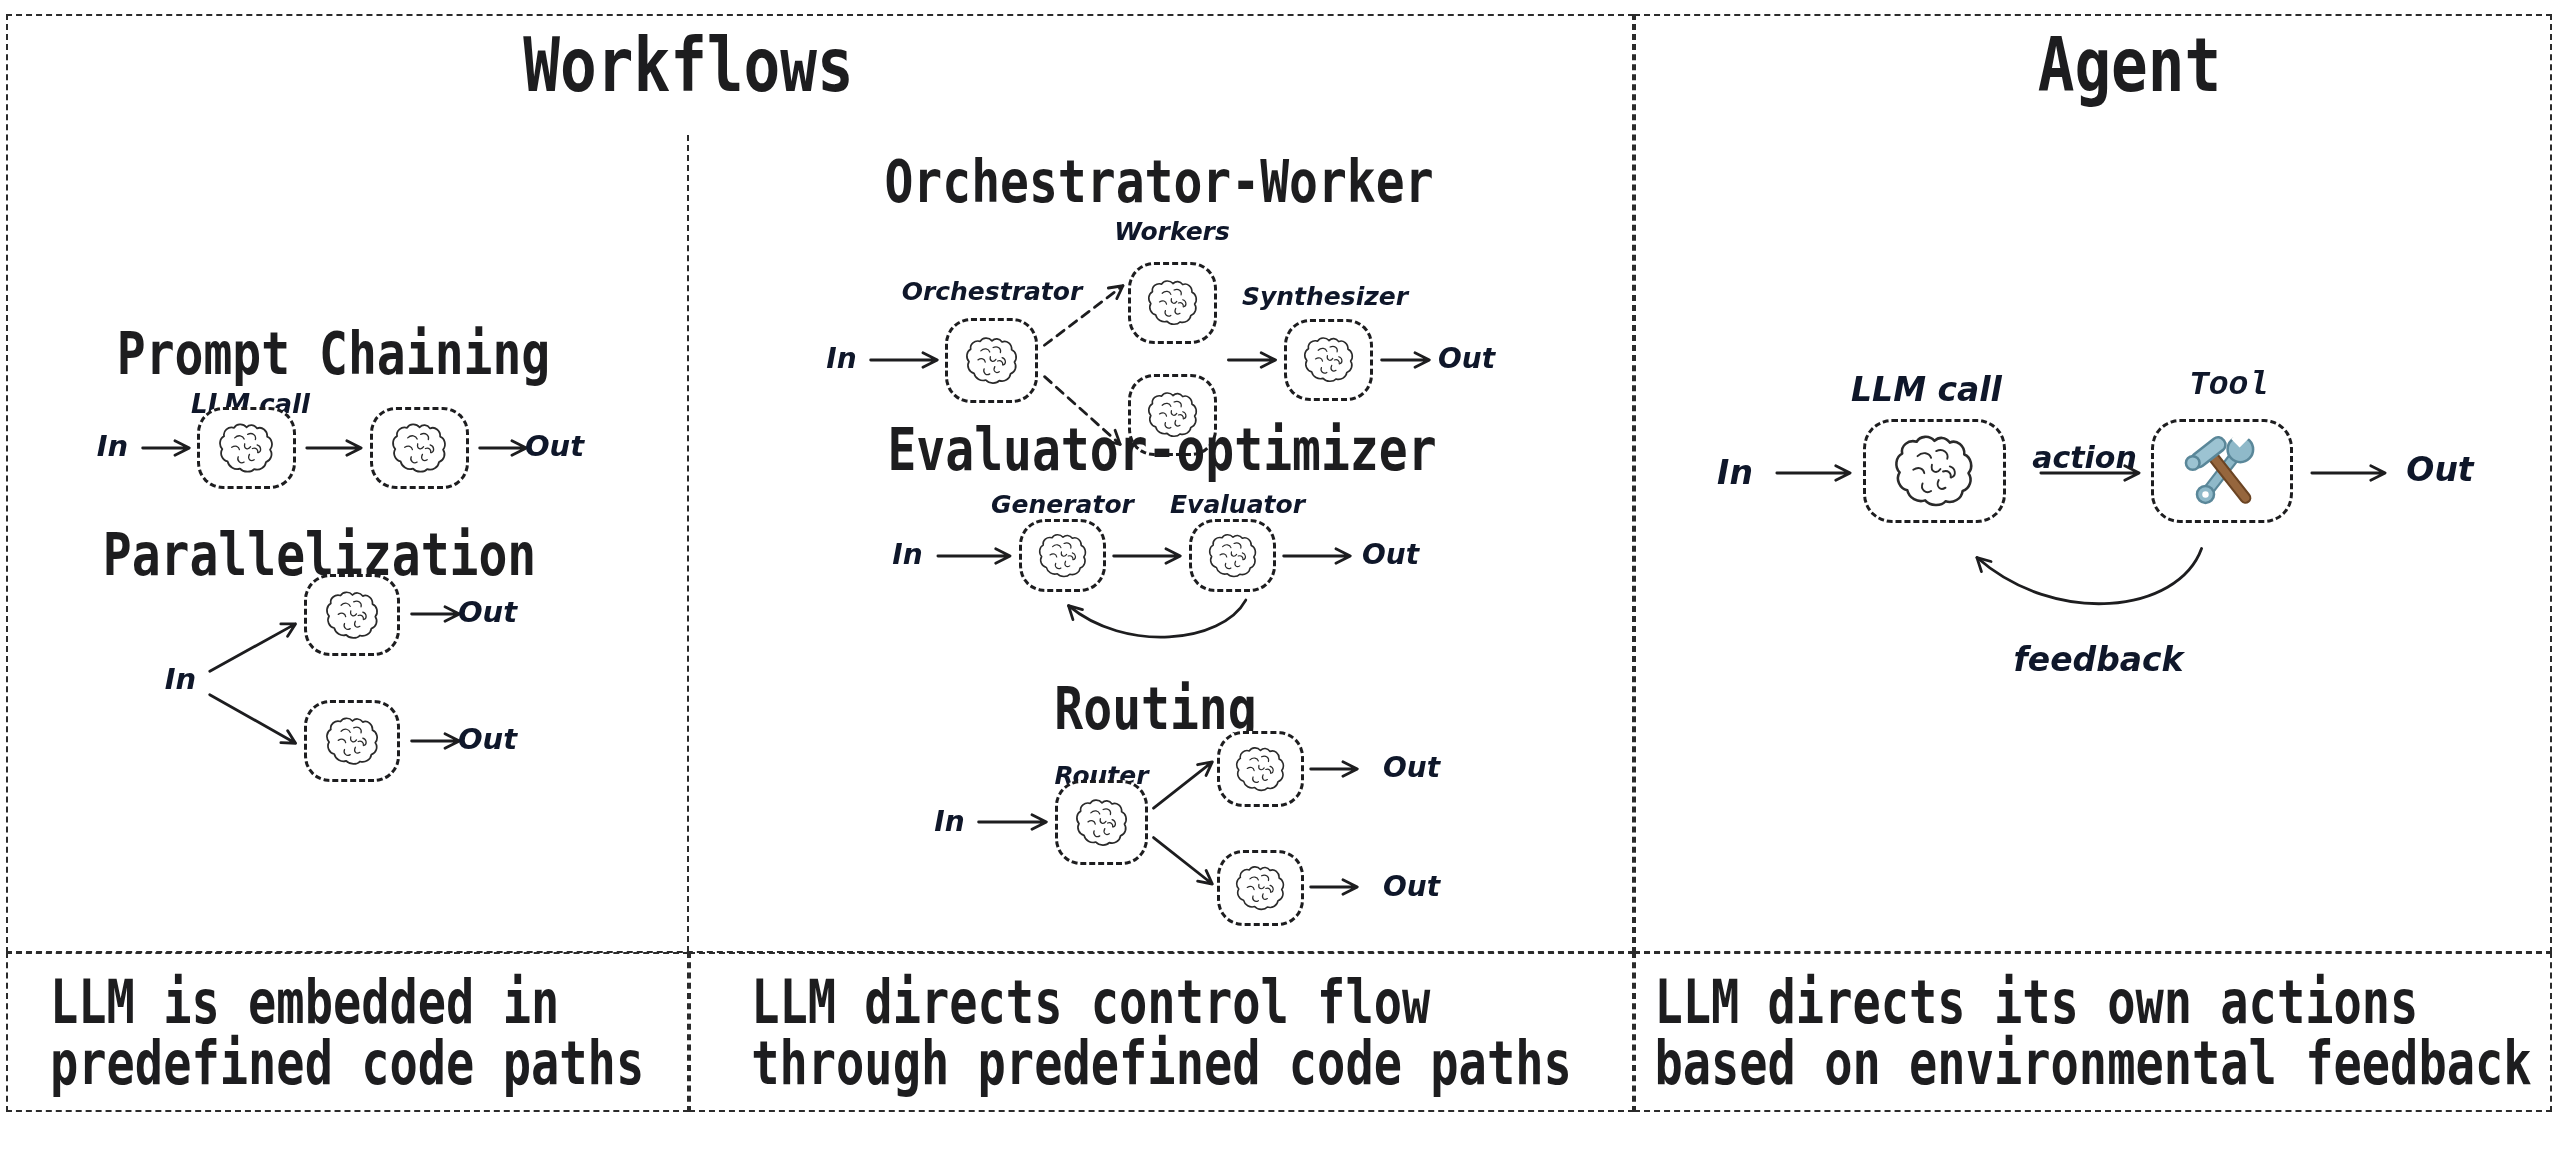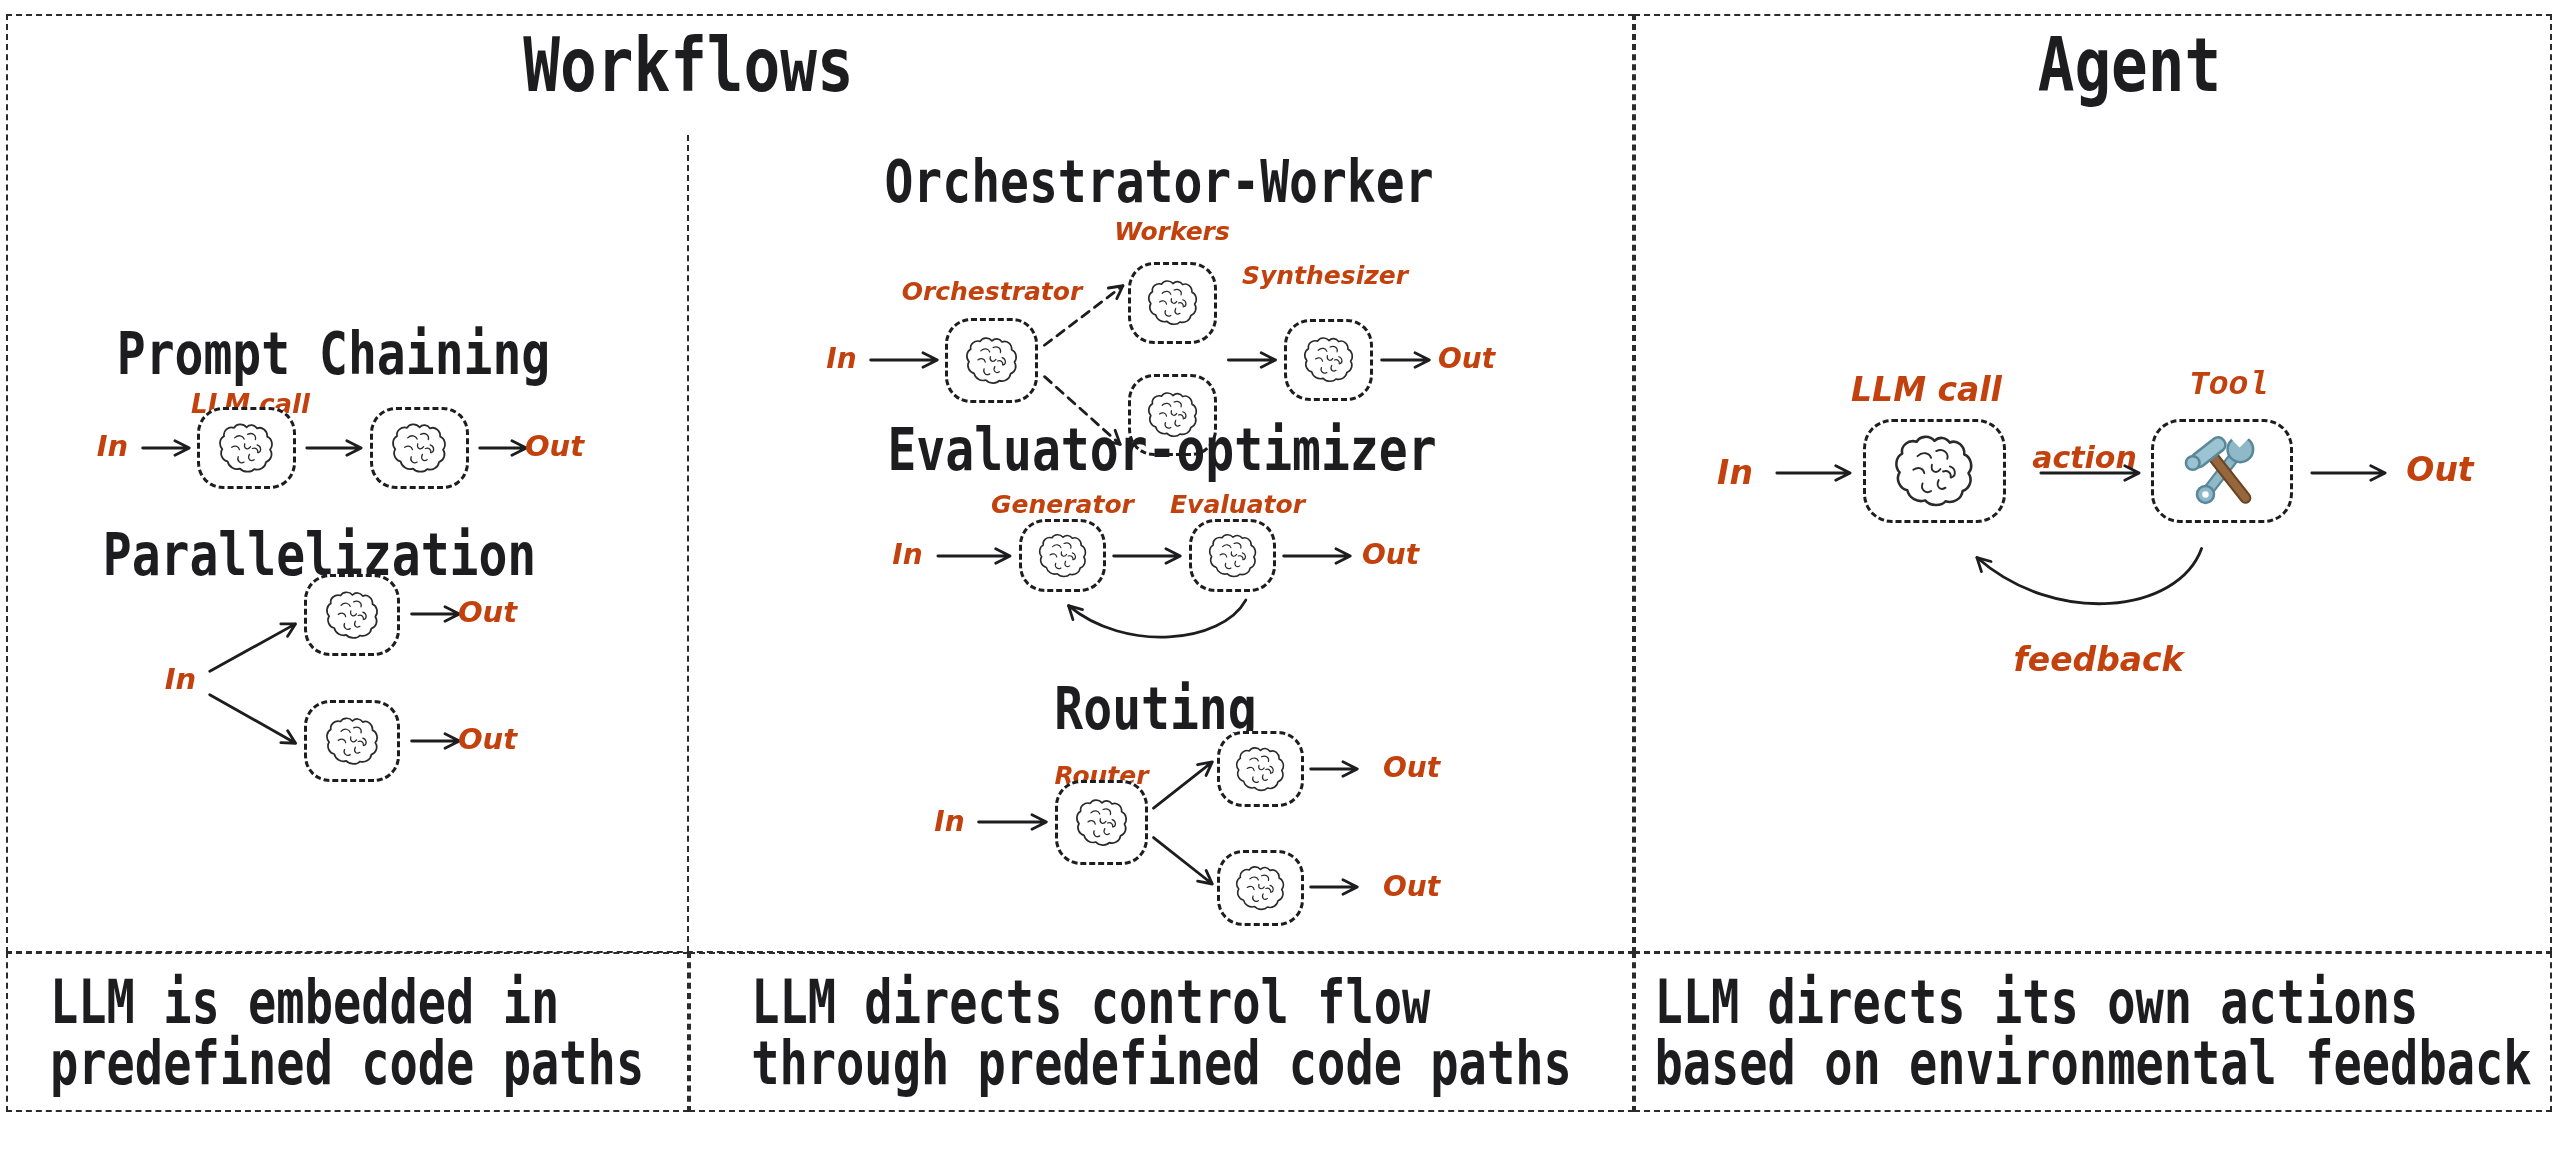--- a/index.html
+++ b/index.html
@@ -8,21 +8,21 @@
     font-family:"DejaVu Sans Mono","Liberation Mono",monospace; color:#1d1d1f; overflow:hidden;
   }
   .panel{ position:absolute; border:2.3px dashed #2b2b2b; box-sizing:border-box; background:transparent;}
   .vdivider{ position:absolute; border-left:2.3px dashed #2b2b2b; width:0; }
   .mono-title{ position:absolute; text-align:center; font-weight:700; line-height:1.05em;
                transform:scaleY(1.22); transform-origin:center; white-space:nowrap;}
   .big-title{ font-size:61px; }
   .sec-title{ font-size:48px; }
   .hand{ position:absolute; font-family:"DejaVu Sans","Liberation Sans",sans-serif;
          font-style:italic; font-weight:600; text-align:center; line-height:1.1em;
-         white-space:nowrap; color:#c2410c;}
+         white-space:nowrap; color:#0f172a;}
   .hand-sm{ font-size:25px; }
   .hand-md{ font-size:29px; }
   .hand-lg{ font-size:33px; }
   .llm-box{ position:absolute; border:3.4px dashed #1d1d1f; border-radius:26px; box-sizing:border-box;
             display:flex; align-items:center; justify-content:center; background:#fff;}
   .arrow{ position:absolute; overflow:visible; }
   .arrow path{ stroke:#1d1d1f; stroke-width:5; fill:none; stroke-linecap:round; stroke-linejoin:round;}
   .caption-cell{ position:absolute; border:2.3px dashed #2b2b2b; box-sizing:border-box;
                  display:flex; align-items:center; justify-content:center; text-align:left;}
   .caption-text{ font-size:47px; font-weight:700; line-height:47px;
@@ -122,21 +122,21 @@
       </svg>
   </div>
   <svg class="arrow" style="left:409px; top:731px;" width="53" height="20" viewBox="0 0 94 36">
       <path d="M4 18 L88 18 M64 5 L90 18 L64 31"></path>
     </svg>
   <div class="hand hand-md" style="left:445px; top:724px; width:85px;">Out</div>
 
   <div class="mono-title sec-title" style="left:849px; top:156px; width:620px;">Orchestrator-Worker</div>
   <div class="hand hand-sm" style="left:1099px; top:218px; width:146px;">Workers</div>
   <div class="hand hand-sm" style="left:899px; top:278px; width:186px;">Orchestrator</div>
-  <div class="hand hand-sm" style="left:1235px; top:262px; width:180px;">Synthesizer</div>
+  <div class="hand hand-sm" style="left:1235px; top:283px; width:180px;">Synthesizer</div>
 
   <div class="hand hand-md" style="left:799px; top:344px; width:85px; font-size:28px;">In</div>
   <svg class="arrow" style="left:868px; top:350px;" width="72" height="20" viewBox="0 0 128 36">
       <path d="M4 18 L122 18 M98 5 L124 18 L98 31"></path>
     </svg>
 
   <div class="llm-box" style="left:945px; top:318px; width:93px; height:85px;">
     <svg width="56" height="56" viewBox="0 0 100 100">
         <use href="#sym-brain"></use>
       </svg>

